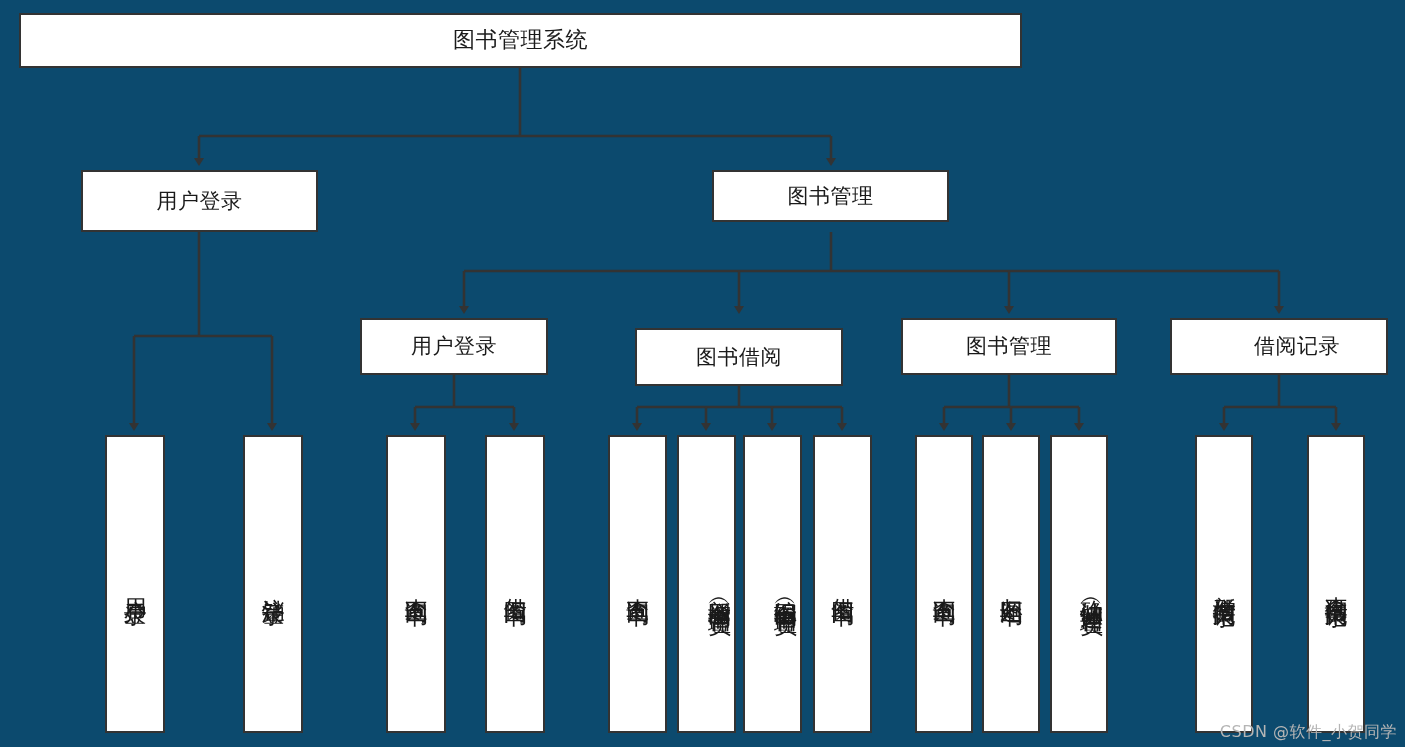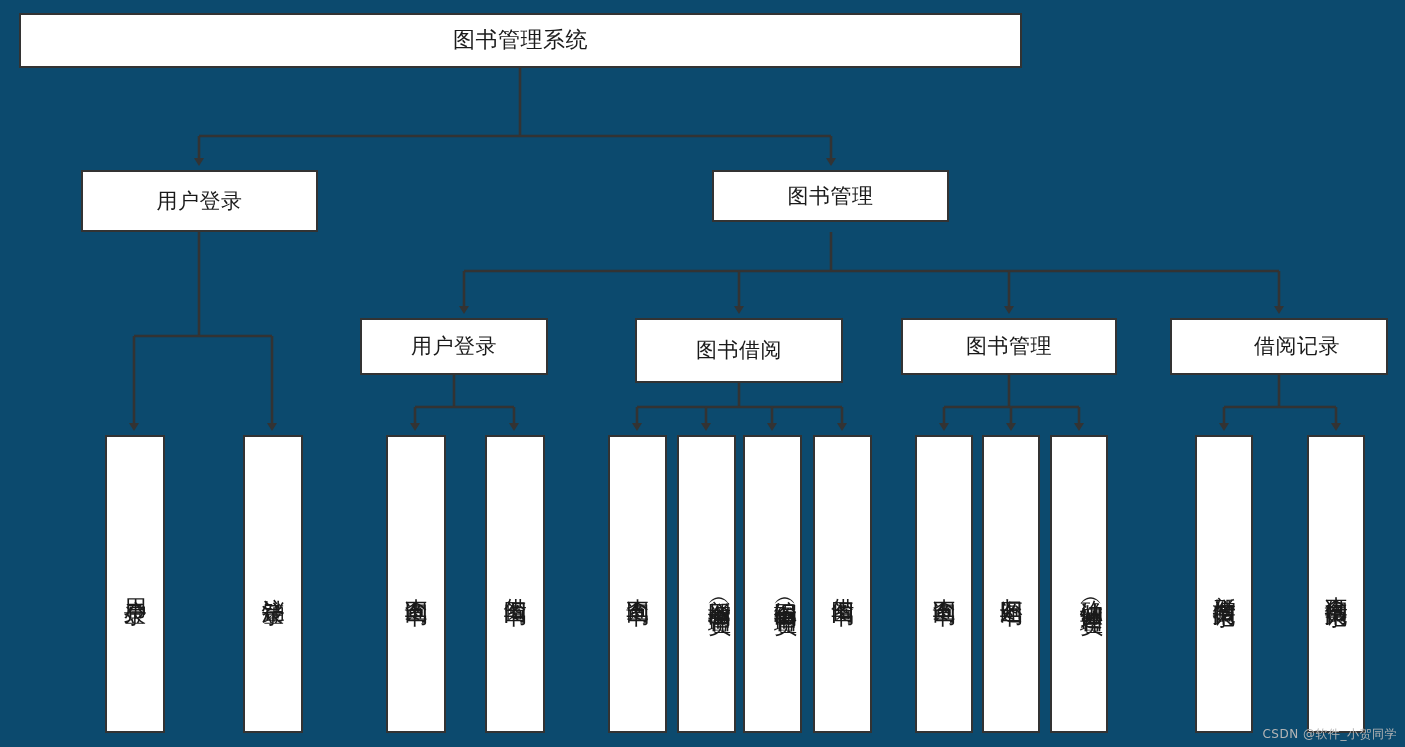--- a/index.html
+++ b/index.html
@@ -57,21 +57,21 @@
     align-items: center;
     padding-top: 0;
   }
   .node.title {
     font-size: 22px;
   }
   .watermark {
     position: absolute;
     right: 8px;
     bottom: 4px;
-    font-size: 12px;
+    font-size: 16px;
     color: #b5b5b5;
     letter-spacing: 0.5px;
     white-space: nowrap;
   }
 </style>
 </head>
 <body>
 
 <div id="canvas">
 
@@ -126,21 +126,21 @@
   </svg>
 
   <div class="node horiz title" style="left:19px; top:13px; width:1003px; height:55px;">图书管理系统</div>
 
   <div class="node horiz" style="left:81px; top:170px; width:237px; height:62px;">用户登录</div>
 
   <div class="node horiz" style="left:712px; top:170px; width:237px; height:52px;">图书管理</div>
 
   <div class="node horiz" style="left:360px; top:318px; width:188px; height:57px;">用户登录</div>
 
-  <div class="node horiz" style="left:635px; top:318px; width:208px; height:65px;">图书借阅</div>
+  <div class="node horiz" style="left:635px; top:328px; width:208px; height:58px;">图书借阅</div>
 
   <div class="node horiz" style="left:901px; top:318px; width:216px; height:57px;">图书管理</div>
 
   <div class="node horiz" style="left:1170px; top:318px; width:218px; height:57px;padding-left:36px;">借阅记录</div>
 
   <div class="node vert mid" style="left:105px; top:435px; width:60px; height:298px;">用户登录</div>
 
   <div class="node vert mid" style="left:243px; top:435px; width:60px; height:298px;">注销登录</div>
 
   <div class="node vert mid" style="left:386px; top:435px; width:60px; height:298px;">查询图书</div>

